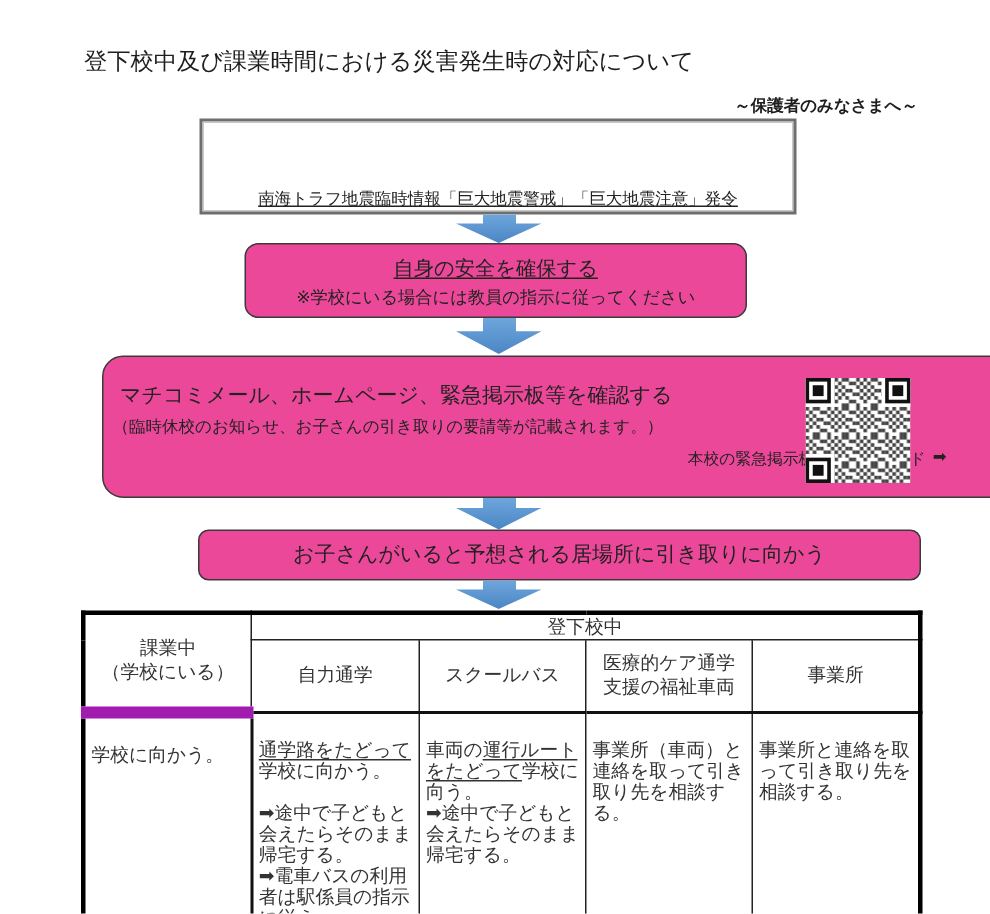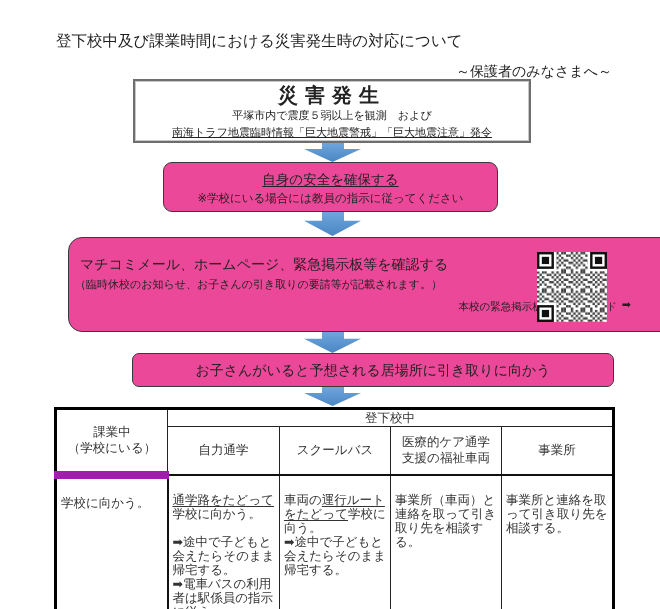--- a/index.html
+++ b/index.html
@@ -1,20 +1,20 @@
 <!DOCTYPE html>
 <html><head>
 <meta charset="utf-8">
 <style>
   html, body { margin: 0; padding: 0; background: #ffffff; }
   body { width: 660px; height: 609px; position: relative; overflow: hidden;
          font-family: "DejaVu Sans", "Liberation Sans", sans-serif; color: #222; }
   .abs { position: absolute; }
   .page-title { left: 56px; top: 31px; font-size: 15.5px; line-height: 20px; white-space: nowrap; color: #1e1e1e; }
-  .page-subtitle { right: 48px; top: 62px; font-size: 14px; line-height: 18px; white-space: nowrap; color: #1e1e1e; }
+  .page-subtitle { right: 48px; top: 62px; font-size: 11px; line-height: 18px; white-space: nowrap; color: #1e1e1e; font-weight: bold; }
 
   .box1 { left: 133px; top: 79px; width: 394px; height: 60px; border: 2px solid #6e6e6e;
           box-shadow: inset 0 0 0 1px #c8c8c8; text-align: center; }
   .box1 .heading { position: absolute; left: 0; right: 0; top: 2px; font-family: "DejaVu Serif", "Liberation Serif", serif;
           font-weight: bold; font-size: 20px; line-height: 24px; letter-spacing: 7px; color: #222; }
   .box1 .line1 { position: absolute; left: 0; right: 0; top: 28px; font-size: 11px; line-height: 14px; }
   .box1 .line2 { position: absolute; left: 0; right: 0; top: 45px; font-size: 11px; line-height: 14px; white-space: nowrap; text-decoration: underline; }
 
   .rbox { border: 1px solid #3a3a3a; background: #ec4899; box-sizing: border-box; }
   .box2 { left: 163px; top: 162px; width: 335px; height: 50px; border-radius: 9px; text-align: center; }
@@ -47,22 +47,20 @@
   .p { display: block; }
   .gap { margin-top: 14px; }
 </style>
 </head>
 <body>
 
 <div class="abs page-title">登下校中及び課業時間における災害発生時の対応について</div>
 <div class="abs page-subtitle">～保護者のみなさまへ～</div>
 
 <div class="abs box1">
-  <div class="heading">災害発生</div>
-  <div class="line1">平塚市内で震度５弱以上を観測　および</div>
   <div class="line2">南海トラフ地震臨時情報「巨大地震警戒」「巨大地震注意」発令</div>
 </div>
 
 <svg class="abs arrow" style="left:304px; top:143px; height:19px;" viewBox="0 0 57 19" preserveAspectRatio="none">
   <defs>
     <linearGradient id="ag" x1="0" y1="0" x2="0" y2="1">
       <stop offset="0" stop-color="#6ea6dc"></stop>
         <stop offset="1" stop-color="#4b86c4"></stop>
     </linearGradient>
   </defs>

